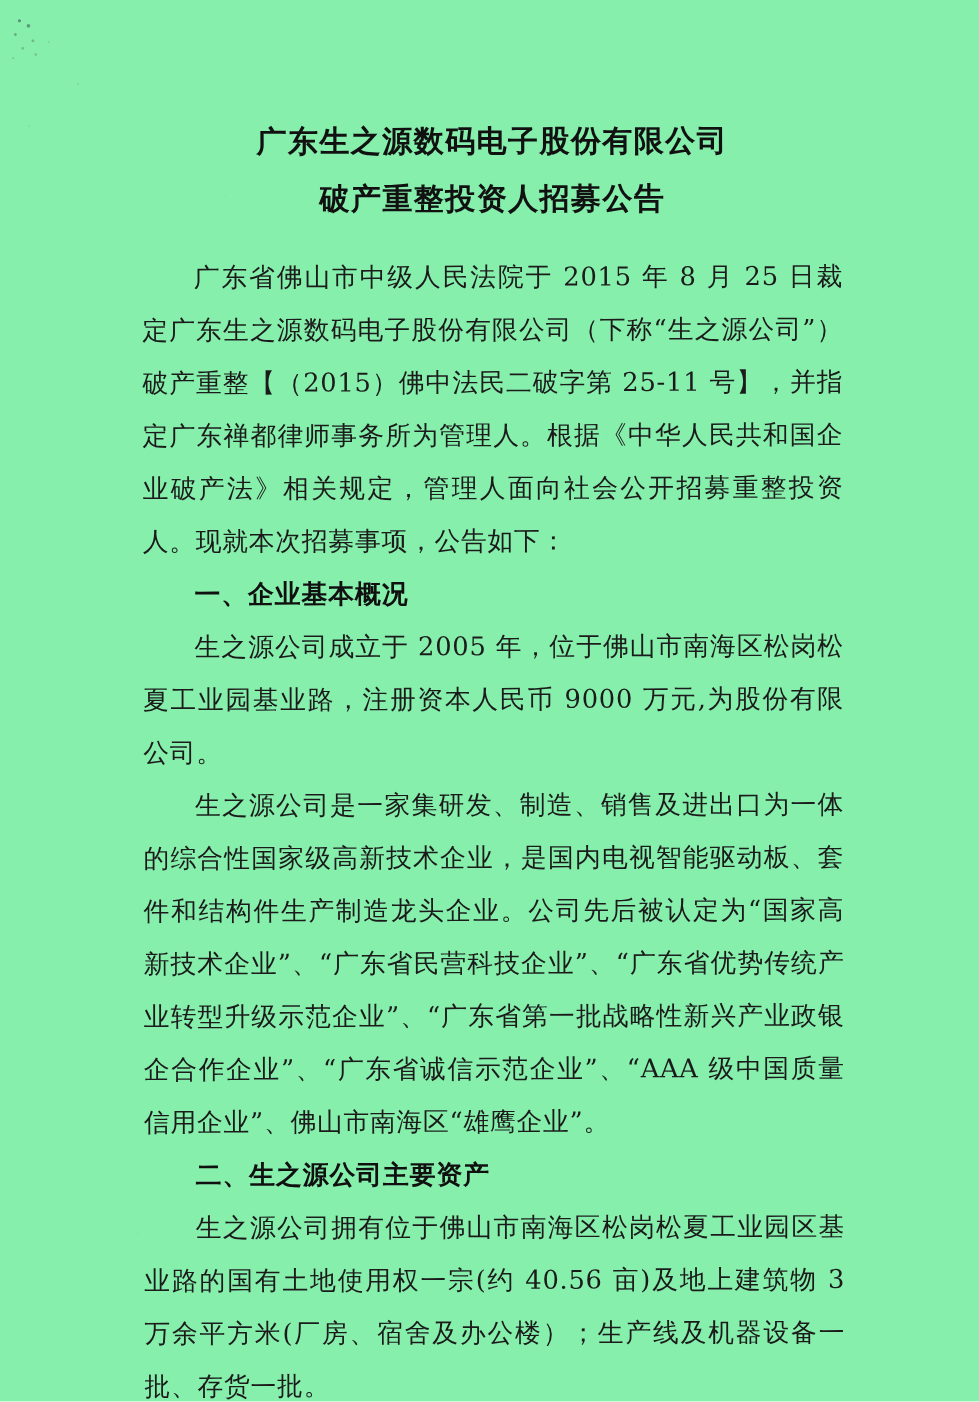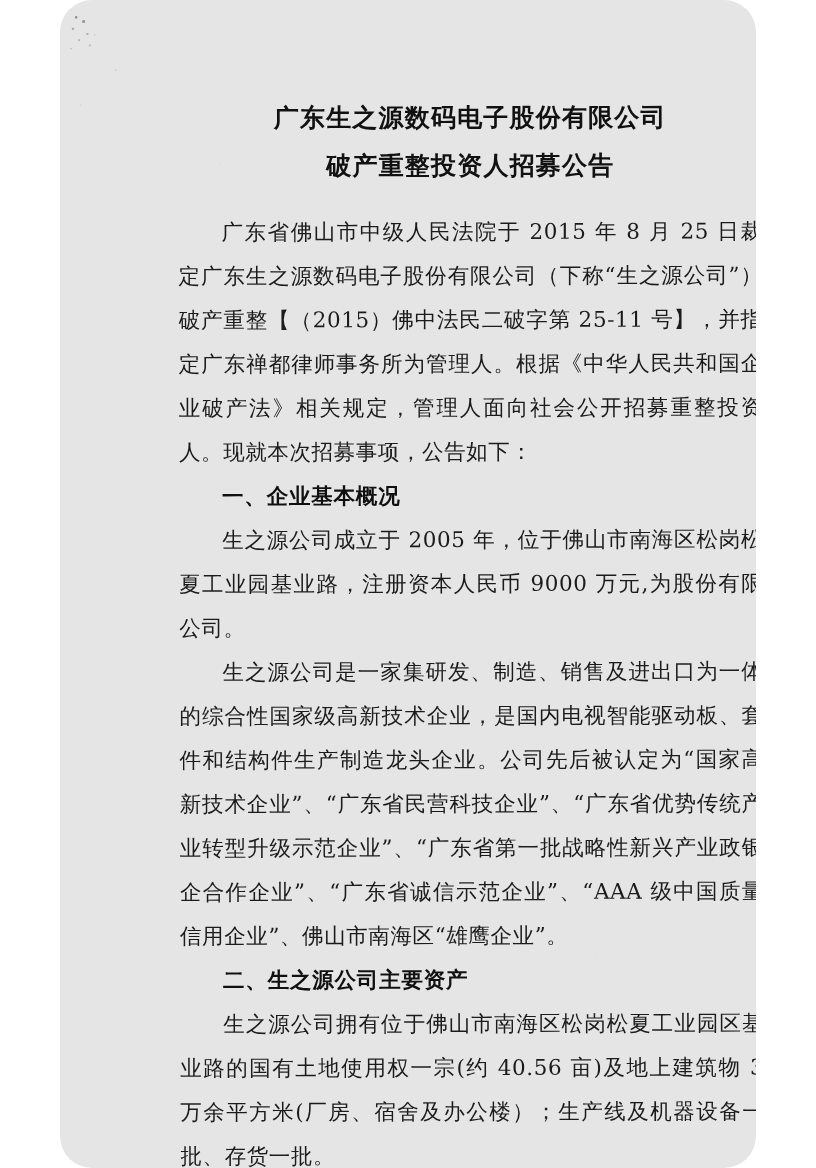--- a/index.html
+++ b/index.html
@@ -4,28 +4,27 @@
 <title>破产重整投资人招募公告</title>
 <style>
   html, body {
     margin: 0;
     padding: 0;
     background: #ffffff;
   }
 
   .page {
     position: relative;
-    width: 696px;
+    width: 816px;
     height: 1168px;
     margin: 0 auto;
-    background: #e5e5e5;
+    background: #86efac;
     overflow: hidden;
     font-family: "DejaVu Serif", "Liberation Serif", serif;
     color: #1b1b1b;
-    border-radius: 32px;
   }
 
   
   .scan-noise {
     position: absolute;
     inset: 0;
     pointer-events: none;
     opacity: 0.5;
     background-image:
       radial-gradient(circle at 5% 3%, rgba(90,90,110,0.30) 0.6px, transparent 1.1px),

